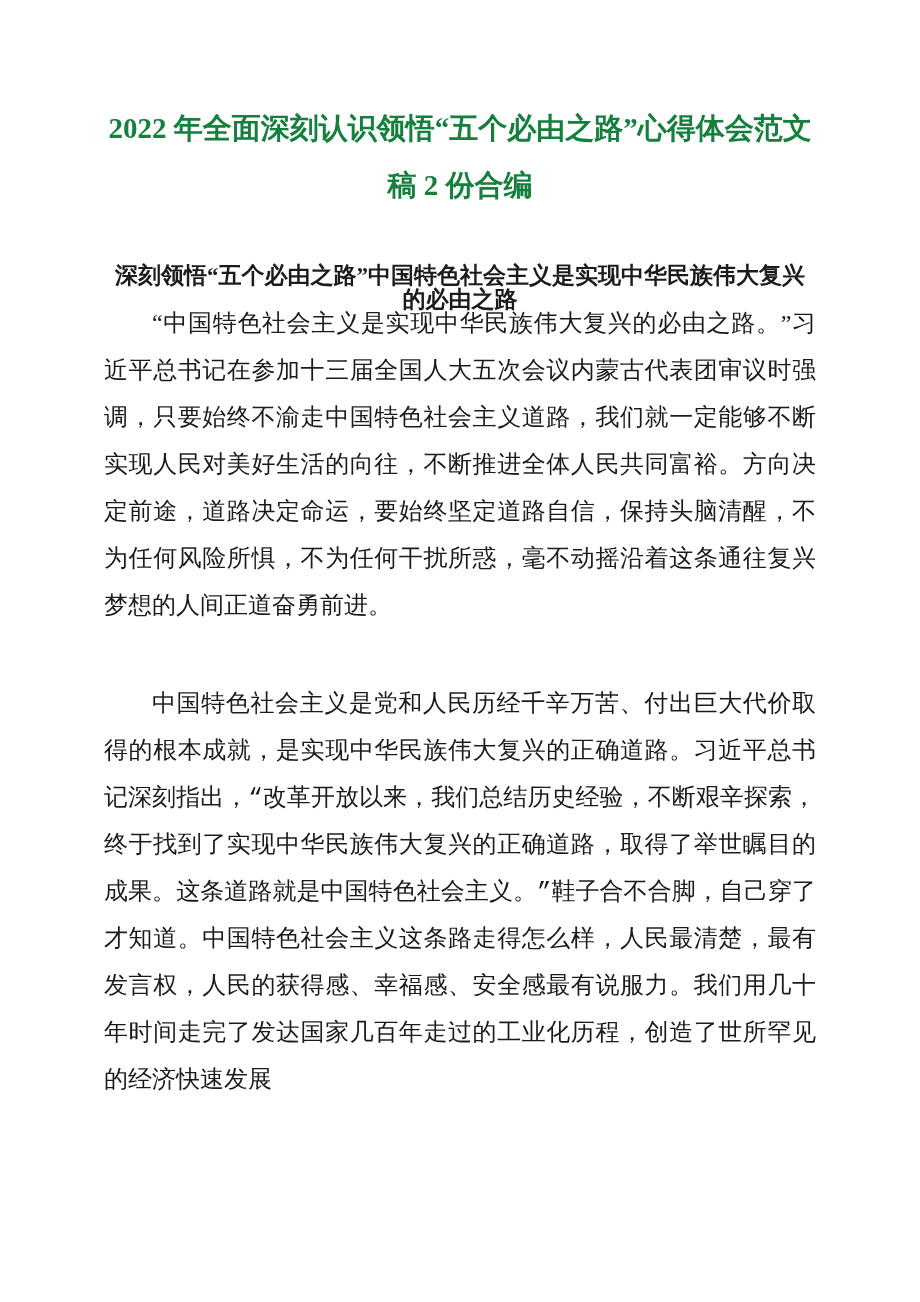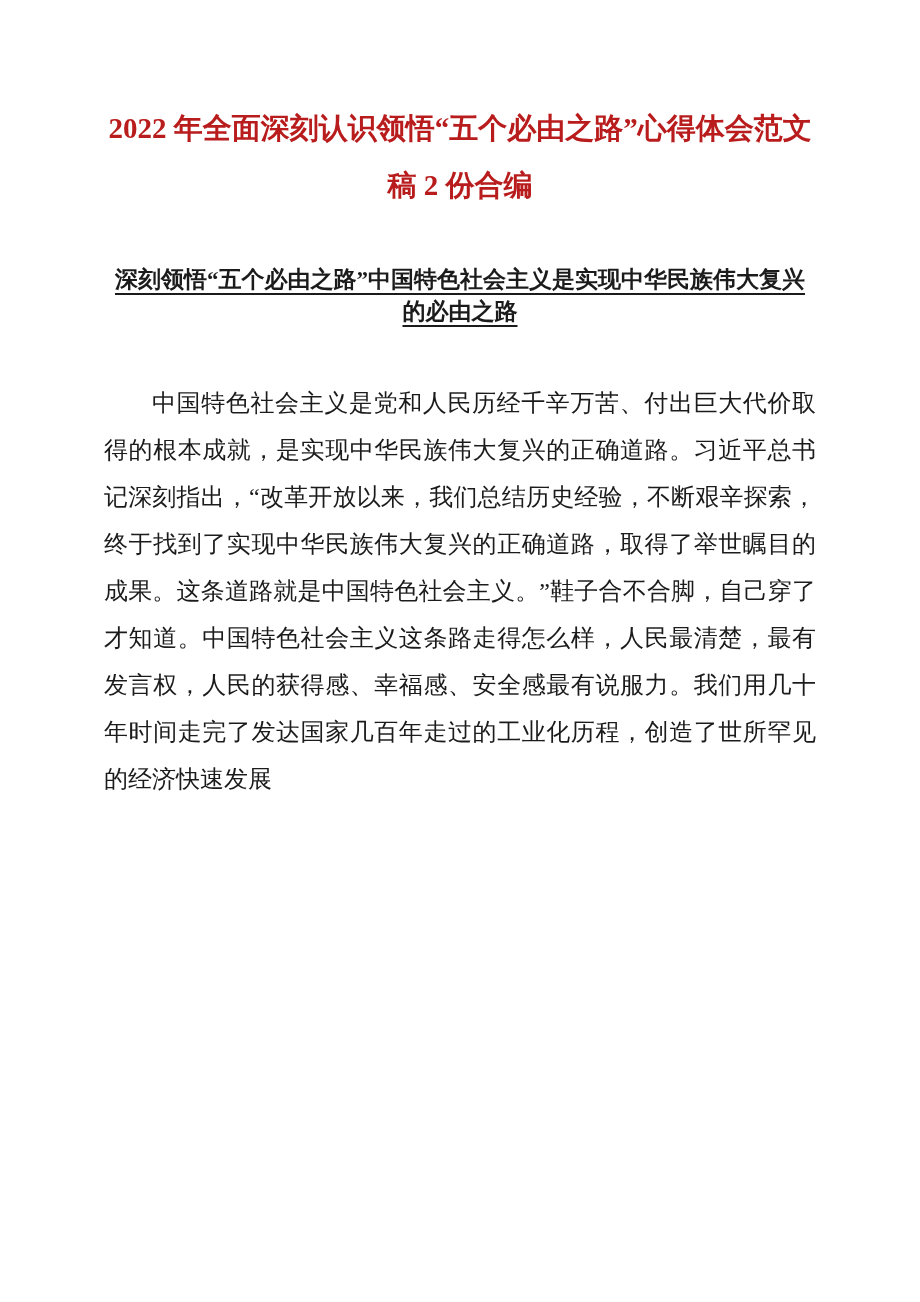--- a/index.html
+++ b/index.html
@@ -38,63 +38,64 @@
   .doc-title, .section-heading, .essay-title, .body-para {
     position: relative;
     z-index: 1;
   }
   .doc-title {
     margin: 100px 0 0 0;
     font-size: 29px;
     line-height: 57px;
     font-weight: 700;
     text-align: center;
-    color: #b91c1c;
+    color: #15803d;
   }
   .section-heading {
     margin: 56px 0 0 36px;
     font-size: 22px;
     line-height: 30px;
     font-weight: 700;
     text-decoration: underline;
     text-underline-offset: 6px;
     text-decoration-thickness: 2px;
   }
   .essay-title {
     margin: 50px 0 0 0;
     font-size: 23px;
-    line-height: 32px;
+    line-height: 24px;
     font-weight: 700;
     text-align: center;
-    text-decoration: underline;
     text-underline-offset: 6px;
     text-decoration-thickness: 2px;
   }
   .body-para {
     font-size: 24px;
     line-height: 47px;
     text-align: justify;
     text-indent: 2em;
     margin: 0;
     word-break: break-all;
   }
   .para-1 {
     margin-top: -12px;
     min-height: 329px;
   }
   .para-2 {
     margin-top: 52px;
     min-height: 376px;
+    font-family: Liberation Mono, monospace;
   }
 </style>
 </head>
 <body>
 
 <div class="page">
 
   <h1 class="doc-title">2022 年全面深刻认识领悟“五个必由之路”心得体会范文稿 2 份合编</h1>
 
 
   <h3 class="essay-title">深刻领悟“五个必由之路”中国特色社会主义是实现中华民族伟大复兴的必由之路</h3>
 
+  <p class="body-para para-1">“中国特色社会主义是实现中华民族伟大复兴的必由之路。”习近平总书记在参加十三届全国人大五次会议内蒙古代表团审议时强调，只要始终不渝走中国特色社会主义道路，我们就一定能够不断实现人民对美好生活的向往，不断推进全体人民共同富裕。方向决定前途，道路决定命运，要始终坚定道路自信，保持头脑清醒，不为任何风险所惧，不为任何干扰所惑，毫不动摇沿着这条通往复兴梦想的人间正道奋勇前进。</p>
 
   <p class="body-para para-2">中国特色社会主义是党和人民历经千辛万苦、付出巨大代价取得的根本成就，是实现中华民族伟大复兴的正确道路。习近平总书记深刻指出，“改革开放以来，我们总结历史经验，不断艰辛探索，终于找到了实现中华民族伟大复兴的正确道路，取得了举世瞩目的成果。这条道路就是中国特色社会主义。”鞋子合不合脚，自己穿了才知道。中国特色社会主义这条路走得怎么样，人民最清楚，最有发言权，人民的获得感、幸福感、安全感最有说服力。我们用几十年时间走完了发达国家几百年走过的工业化历程，创造了世所罕见的经济快速发展</p>
 </div>
 
 </body></html>

